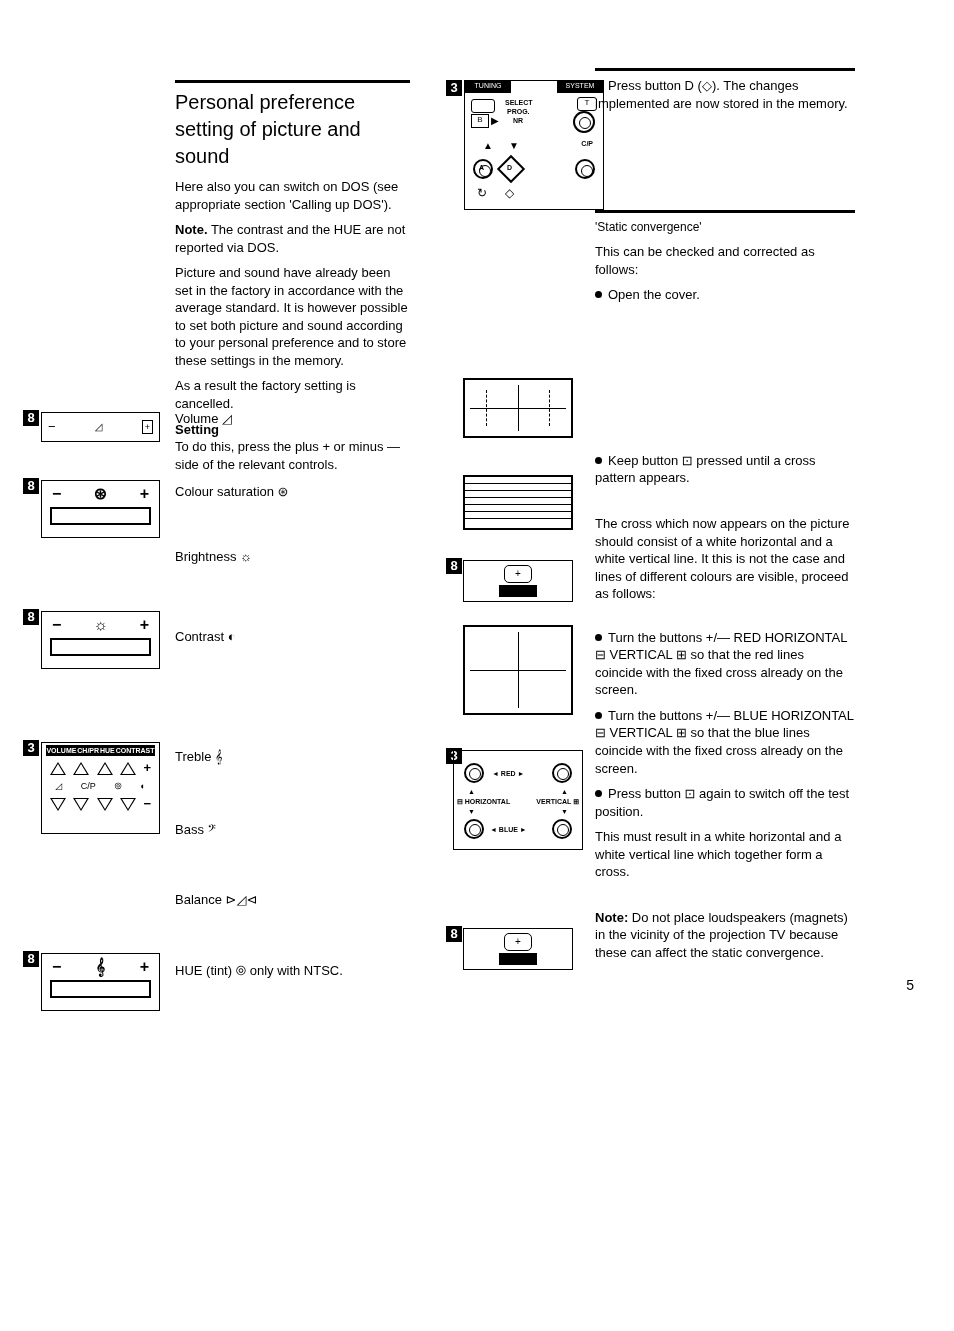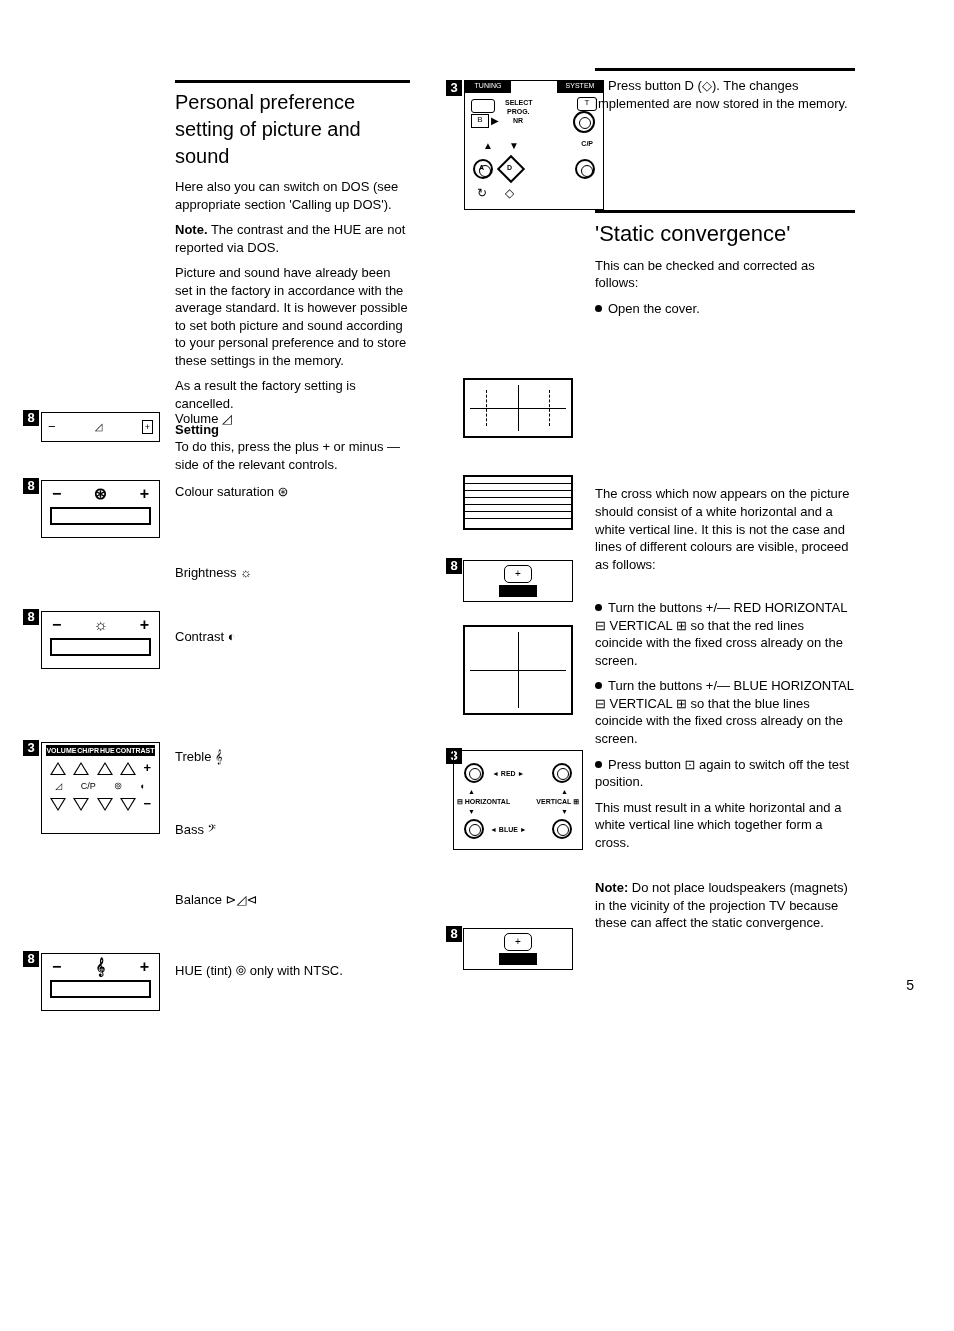--- a/index.html
+++ b/index.html
@@ -169,21 +169,21 @@
     <span class="tag">8</span>
     <div class="body">
       <div class="row">
           <span>−</span>
           <span>☼</span>
           <span>+</span>
         </div>
       <div class="bar"></div>
     </div>
   </div>
-  <div class="labeltext" style="top:564px;">Brightness ☼</div>
+  <div class="labeltext" style="top:548px;">Brightness ☼</div>
 
   <div class="figrow multibox" style="left:25px;top:626px;width:135px;">
     <span class="tag">3</span>
     <div class="body">
       <div class="hdr">
         <span>VOLUME</span>
         <span>CH/PR</span>
         <span>HUE</span>
         <span>CONTRAST</span>
       </div>
@@ -340,26 +340,27 @@
     </div>
   </div>
 
   <div class="col-text2">
     <p style="border-top:3px solid #000;padding-top:6px">
       <span class="bullet"></span><span>Press button D (◇). The changes implemented are now stored in the memory.</span>
     </p>
 
     <div style="height:90px"></div>
 
-    <h2 style="font-size:22px">'Static convergence'</h2>
+    <h2 style="font-size:12px">'Static convergence'</h2>
     <p>This can be checked and corrected as follows:</p>
     <p><span class="bullet"></span><span>Open the cover.</span></p>
 
     <div style="height:140px"></div>
 
+    <p><span class="bullet"></span><span>Keep button ⊡ pressed until a cross pattern appears.</span></p>
 
     <div style="height:20px"></div>
 
     <p>The cross which now appears on the picture should consist of a white horizontal and a white vertical line. It this is not the case and lines of different colours are visible, proceed as follows:</p>
 
     <div style="height:18px"></div>
 
     <p><span class="bullet"></span><span>Turn the buttons +/— RED HORIZONTAL ⊟ VERTICAL ⊞ so that the red lines coincide with the fixed cross already on the screen.</span></p>
     <p><span class="bullet"></span><span>Turn the buttons +/— BLUE HORIZONTAL ⊟ VERTICAL ⊞ so that the blue lines coincide with the fixed cross already on the screen.</span></p>
     <p><span class="bullet"></span><span>Press button ⊡ again to switch off the test position.</span></p>

